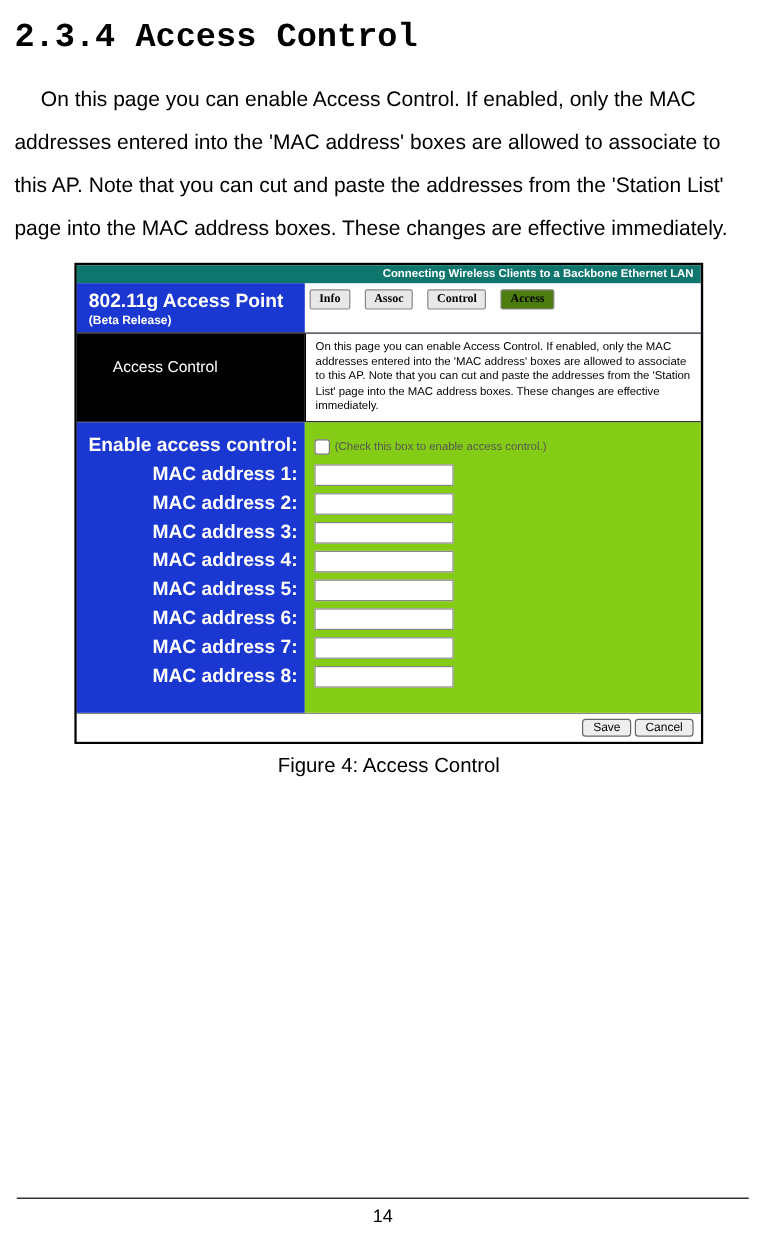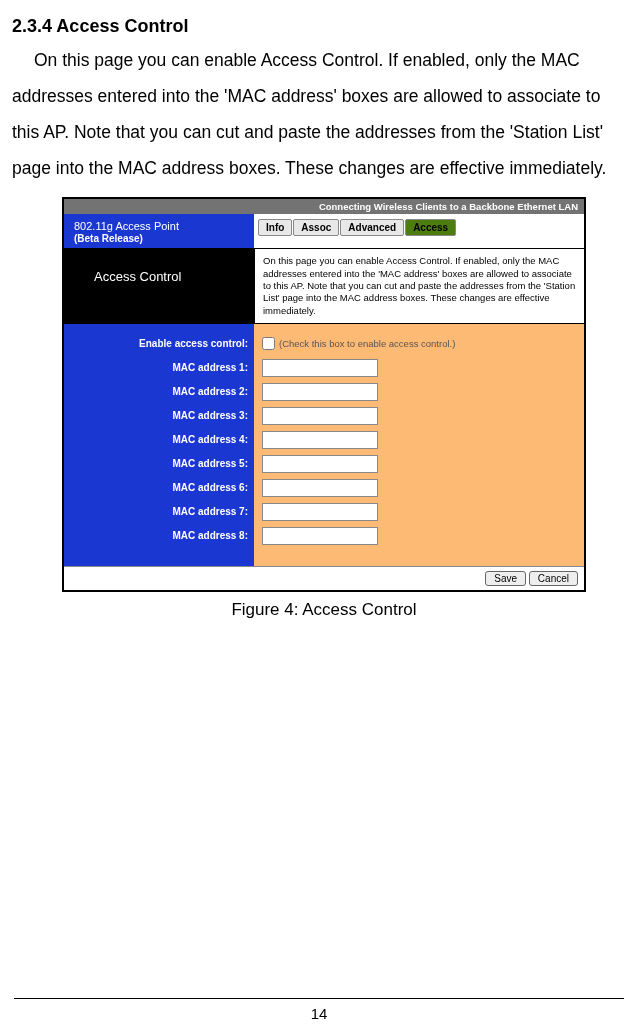--- a/index.html
+++ b/index.html
@@ -9,76 +9,77 @@
       width: 638px;
       margin: 0 auto;
       padding: 0;
     }
     .page {
       padding: 16px 12px 10px 12px;
       min-height: 1034px;
       position: relative;
     }
     .heading {
-      font-size: 18px;
-      font-weight: bold;
-      margin-bottom: 6px;
-      font-family: Liberation Sans, sans-serif;
+      font-size: 28px;
+      font-weight: bold;
+      margin-bottom: 18px;
+      font-family: Liberation Mono, monospace;
     }
     .intro {
       font-size: 17.5px;
       line-height: 2.05;
       margin-bottom: 10px;
       text-indent: 22px;
       font-family: Verdana, sans-serif;
     }
     .figure-wrap {
       padding: 0 40px 0 50px;
     }
     .ap-window {
       border: 2px solid #000;
       background: #fff;
       font-family: Arial, sans-serif;
       font-size: 10px;
     }
     .top-blue-bar {
-      background: #737373;
+      background: #0f766e;
       color: #fff;
       font-weight: bold;
       font-size: 9.5px;
       text-align: right;
       padding: 2px 6px;
     }
     .header-row {
       display: flex;
       background: #1a37d1;
     }
     .header-left {
       width: 190px;
       padding: 6px 8px 4px 10px;
       color: #fff;
     }
     .header-left .ap-title {
-      font-size: 11px;
-      font-weight: normal;
+      font-size: 16px;
+      font-weight: bold;
       line-height: 1.25;
     }
     .header-left .beta {
       font-size: 10px;
       font-weight: bold;
     }
     .header-right {
       flex: 1;
       background: #fff;
       padding: 4px 0 4px 0;
     }
     .tab-row {
       display: flex;
-      gap: 1px;
+      gap: 12px;
       padding: 1px 0 1px 4px;
+      font-family: Liberation Serif, serif;
     }
     .tab {
       border: 1px solid #888;
       background: #e8e8e8;
       font-size: 10px;
       font-weight: bold;
       padding: 2px 7px;
       cursor: pointer;
       border-radius: 2px;
     }
@@ -112,28 +113,28 @@
       border-top: 1px solid #000;
     }
     .form-labels-col {
       width: 190px;
       background: #1a37d1;
       color: #fff;
       padding: 8px 6px 18px 6px;
     }
     .form-label {
       text-align: right;
-      font-size: 10px;
+      font-size: 16px;
       font-weight: bold;
       height: 24px;
       line-height: 24px;
     }
     .form-inputs-col {
       flex: 1;
-      background: #fdba74;
+      background: #84cc16;
       padding: 8px 6px 18px 6px;
     }
     .form-input-row {
       height: 24px;
       display: flex;
       align-items: center;
       gap: 4px;
     }
     .form-input-row input[type="checkbox"] {
       width: 13px;
@@ -197,21 +198,21 @@
 
       <div class="header-row">
         <div class="header-left">
           <div class="ap-title">802.11g Access Point</div>
           <div class="beta">(Beta Release)</div>
         </div>
         <div class="header-right">
           <div class="tab-row">
             <div class="tab">Info</div>
             <div class="tab">Assoc</div>
-            <div class="tab">Advanced</div>
+            <div class="tab">Control</div>
             <div class="tab active">Access</div>
           </div>
         </div>
       </div>
 
       <div class="section-row">
         <div class="section-title-cell">Access Control</div>
         <div class="section-desc-cell">On this page you can enable Access Control. If enabled, only the MAC addresses entered into the 'MAC address' boxes are allowed to associate to this AP. Note that you can cut and paste the addresses from the 'Station List' page into the MAC address boxes. These changes are effective immediately.</div>
       </div>
 

